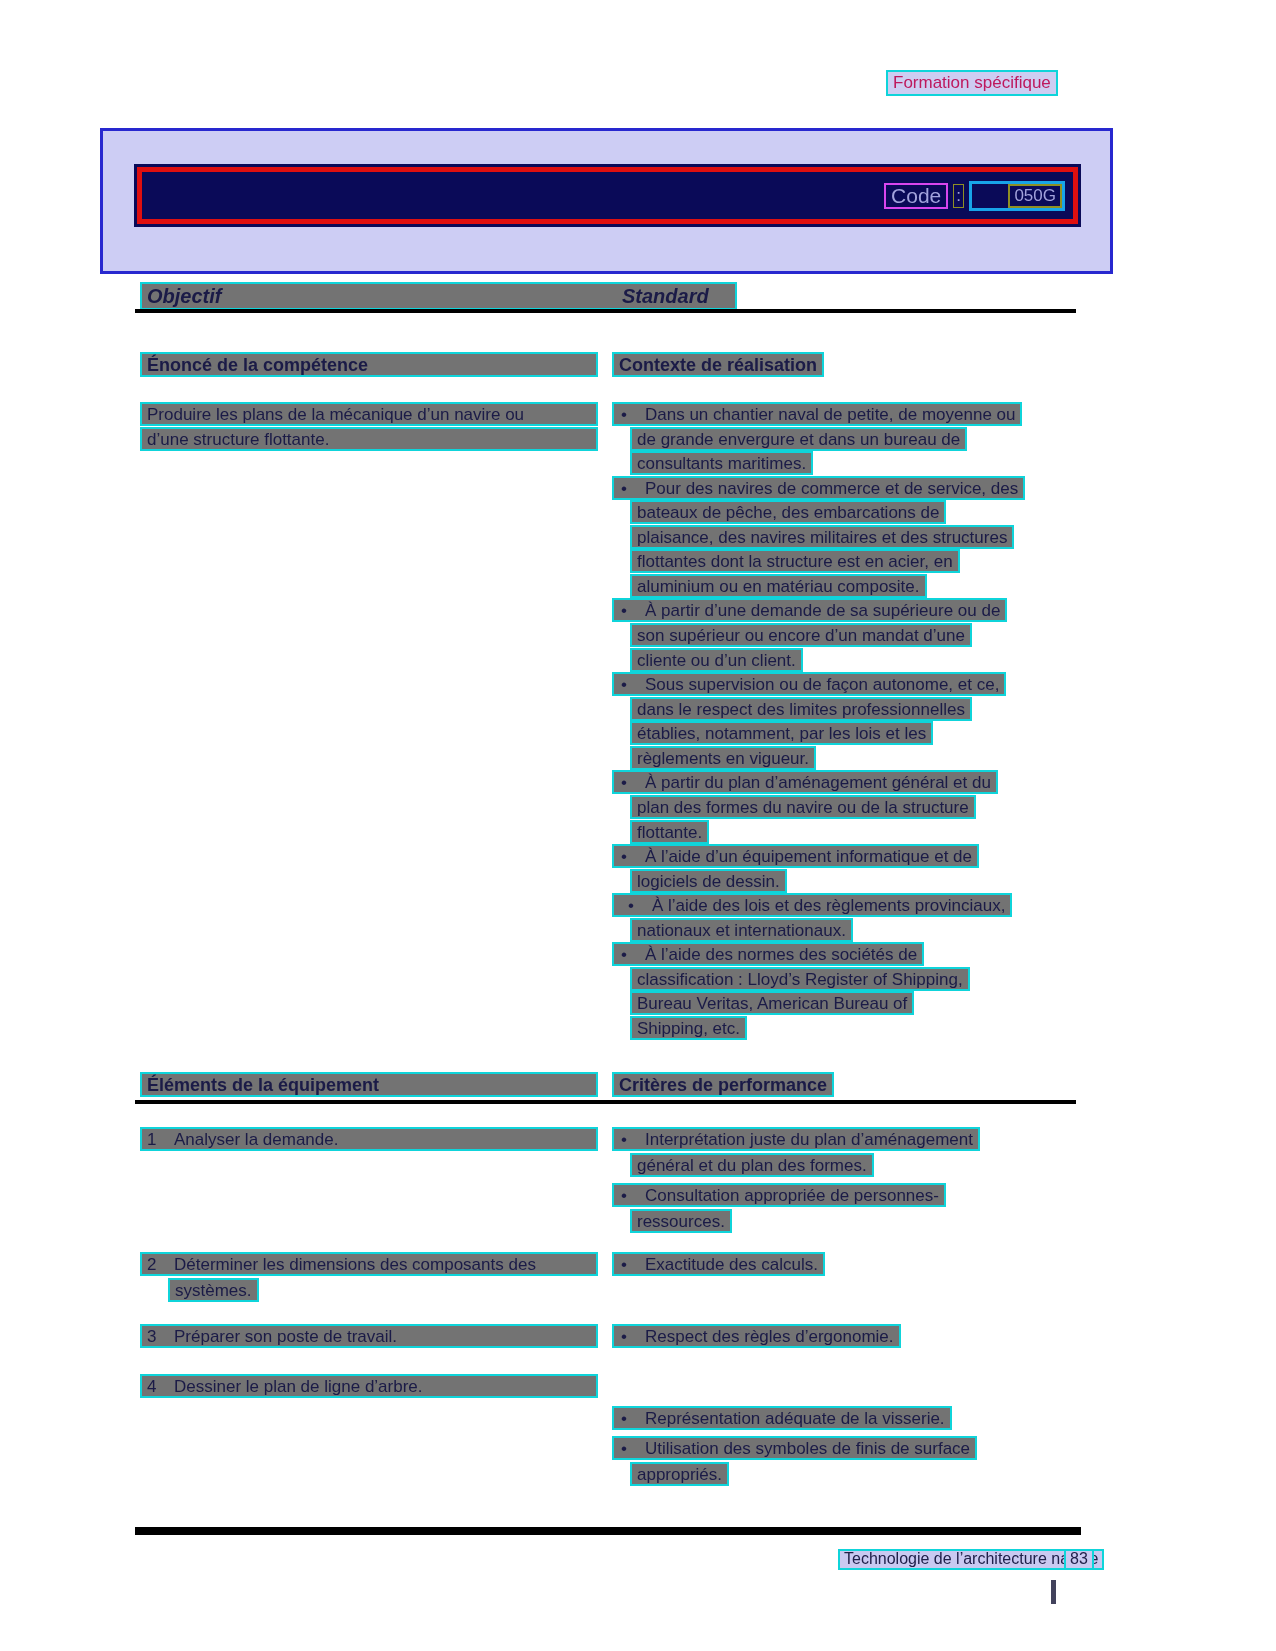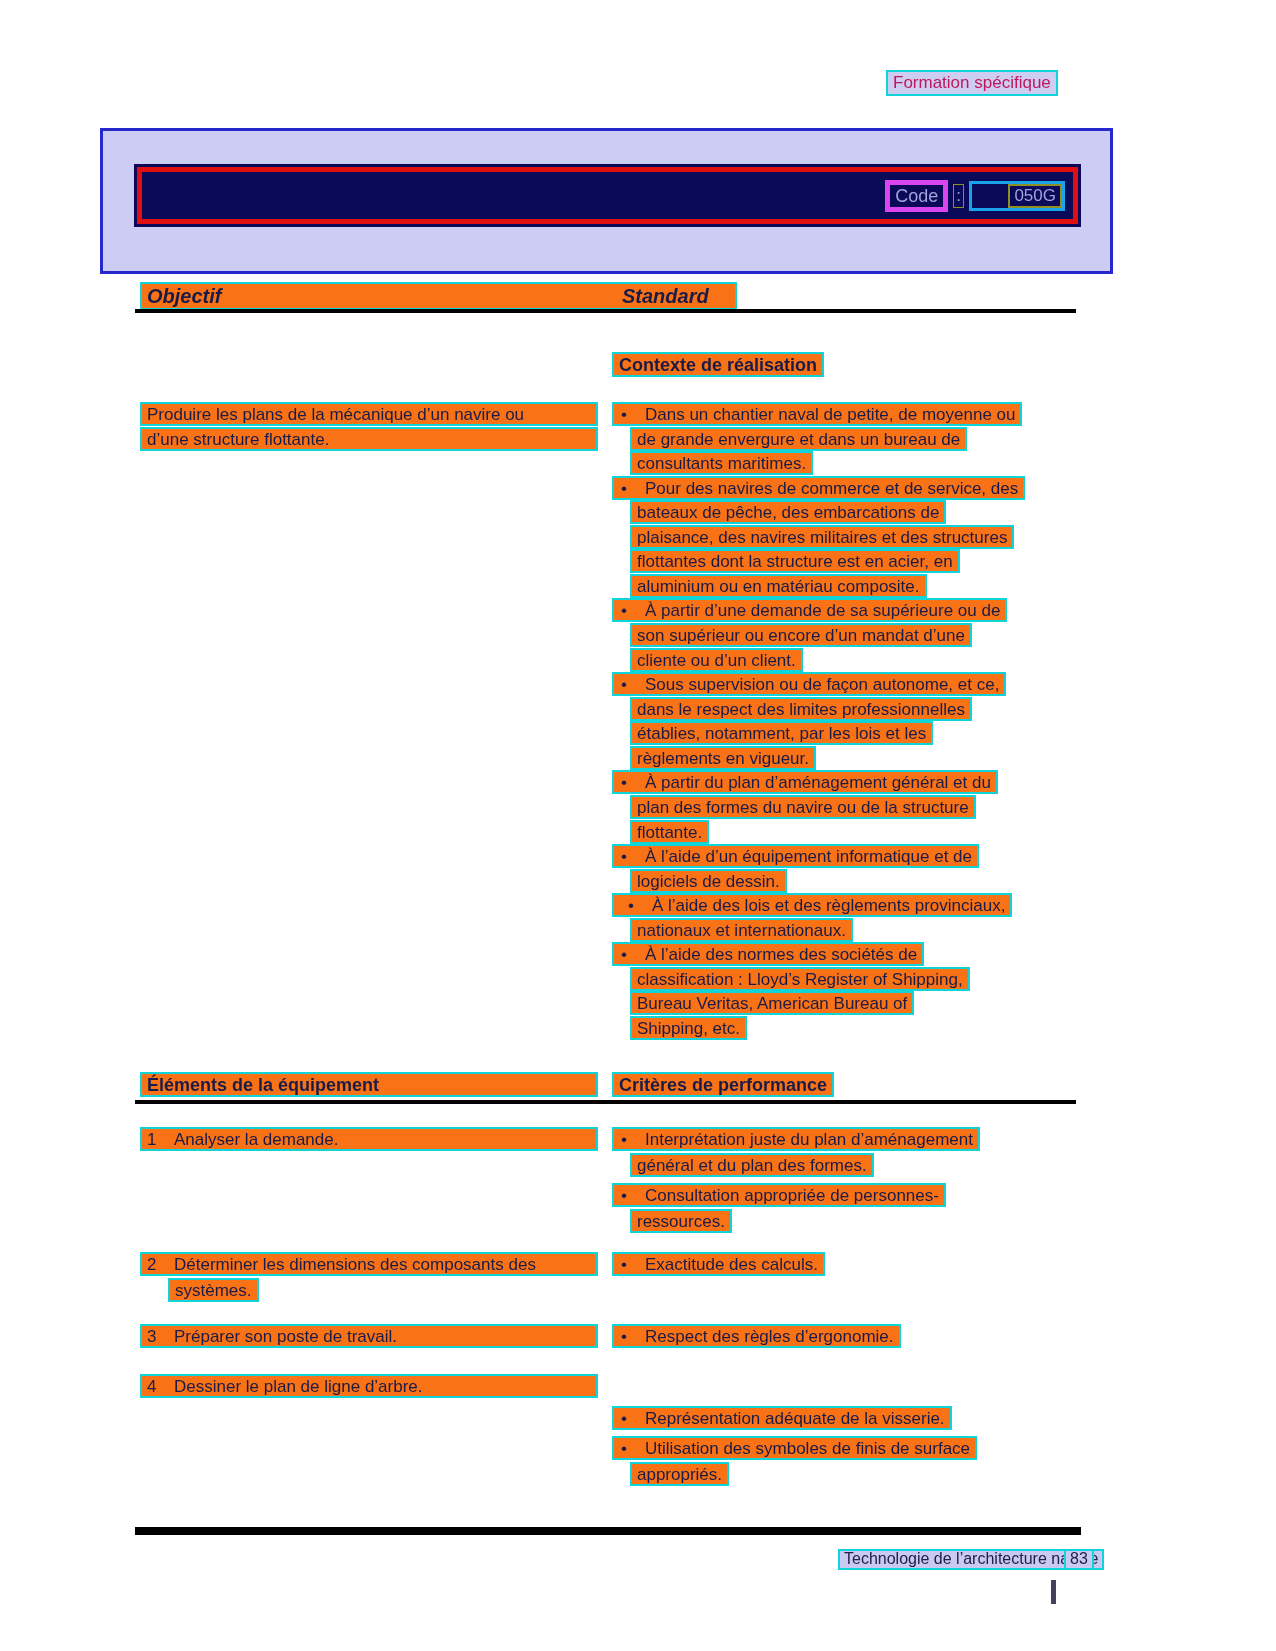--- a/index.html
+++ b/index.html
@@ -1,35 +1,35 @@
 <!DOCTYPE html>
 <html><head>
 <meta charset="utf-8">
 <style>
   html,body{margin:0;padding:0;background:#ffffff;}
   .page{position:relative;width:1276px;height:1651px;background:#ffffff;overflow:hidden;
         font-family:"Liberation Sans",sans-serif;}
   
-  .hl{position:absolute;box-sizing:border-box;height:24px;background:#f97316;
+  .hl{position:absolute;box-sizing:border-box;height:24px;background:#737373;
       border:2px solid #0fd4da;color:#1b1b47;font-size:17px;line-height:19px;
       padding:1px 5px;white-space:nowrap;}
   .wide{width:458px;}
   .bdot{display:inline-block;width:24px;padding-left:2px;}
   .num{display:inline-block;width:27px;}
   .hd{font-weight:bold;font-size:18px;height:25px;line-height:20px;}
   .hd2{font-weight:bold;font-style:italic;font-size:20px;height:28px;line-height:23px;width:597px;}
   .standard-inner{position:absolute;left:480px;top:1px;}
   .rule{position:absolute;background:#000000;}
   .header-label{color:#be185d;background:#cdcdf2;}
   .outer-box{position:absolute;left:100px;top:128px;width:1013px;height:146px;
              background:#cdcdf4;border:3px solid #2828cf;box-sizing:border-box;}
   .navy-bar{position:absolute;left:137px;top:167px;width:941px;height:57px;background:#0a0a58;
             border:5px solid #df0f0f;box-shadow:0 0 0 3px #0a0a58;box-sizing:border-box;
             display:flex;align-items:center;justify-content:flex-end;gap:5px;padding-right:8px;}
-  .code-label{border:5px solid #d946ef;color:#a2a2dc;font-size:18px;padding:0 5px;line-height:22px;}
+  .code-label{border:2px solid #d946ef;color:#a2a2dc;font-size:21px;padding:0 5px;line-height:22px;}
   .code-colon{border:1px solid #8f8f23;color:#a2a2dc;font-size:17px;padding:0 2px;line-height:22px;}
   .code-value-box{border:3px solid #18a4e8;height:30px;width:96px;display:flex;align-items:center;
                   justify-content:flex-end;box-sizing:border-box;text-align:center;}
   .code-value{border:2px solid #8f8f23;color:#a2a2dc;font-size:17px;padding:0 4px;line-height:20px;}
   .hl-sm{position:absolute;box-sizing:border-box;height:21px;background:#c9c9f1;
          border:2px solid #0fd4da;color:#20204a;font-size:16px;line-height:16px;
          padding:0 4px;white-space:nowrap;}
   .cursor-mark{position:absolute;left:1051px;top:1580px;width:5px;height:24px;background:#42425c;}
 </style>
 </head>
@@ -47,20 +47,21 @@
       <span class="code-value">050G</span>
     </span>
   </div>
 
   <span class="hl hd2" style="left:140px;top:282px;">
     <span>Objectif</span>
     <span class="standard-inner">Standard</span>
   </span>
   <div class="rule" style="left:135px;top:309px;width:941px;height:4px;"></div>
 
+  <span class="hl hd wide" style="left:140px;top:352px;">Énoncé de la compétence</span>
   <span class="hl hd" style="left:612px;top:352px;">Contexte de réalisation</span>
 
   <span class="hl wide" style="left:140px;top:402px;">Produire les plans de la mécanique d’un navire ou</span>
   <span class="hl wide" style="left:140px;top:427px;">d’une structure flottante.</span>
 
   <span class="hl" style="left:612px;top:402px;"><span class="bdot">•</span><span>Dans un chantier naval de petite, de moyenne ou</span></span>
   <span class="hl" style="left:630px;top:427px;">de grande envergure et dans un bureau de</span>
   <span class="hl" style="left:630px;top:451px;">consultants maritimes.</span>
 
   <span class="hl" style="left:612px;top:476px;"><span class="bdot">•</span><span>Pour des navires de commerce et de service, des</span></span>

